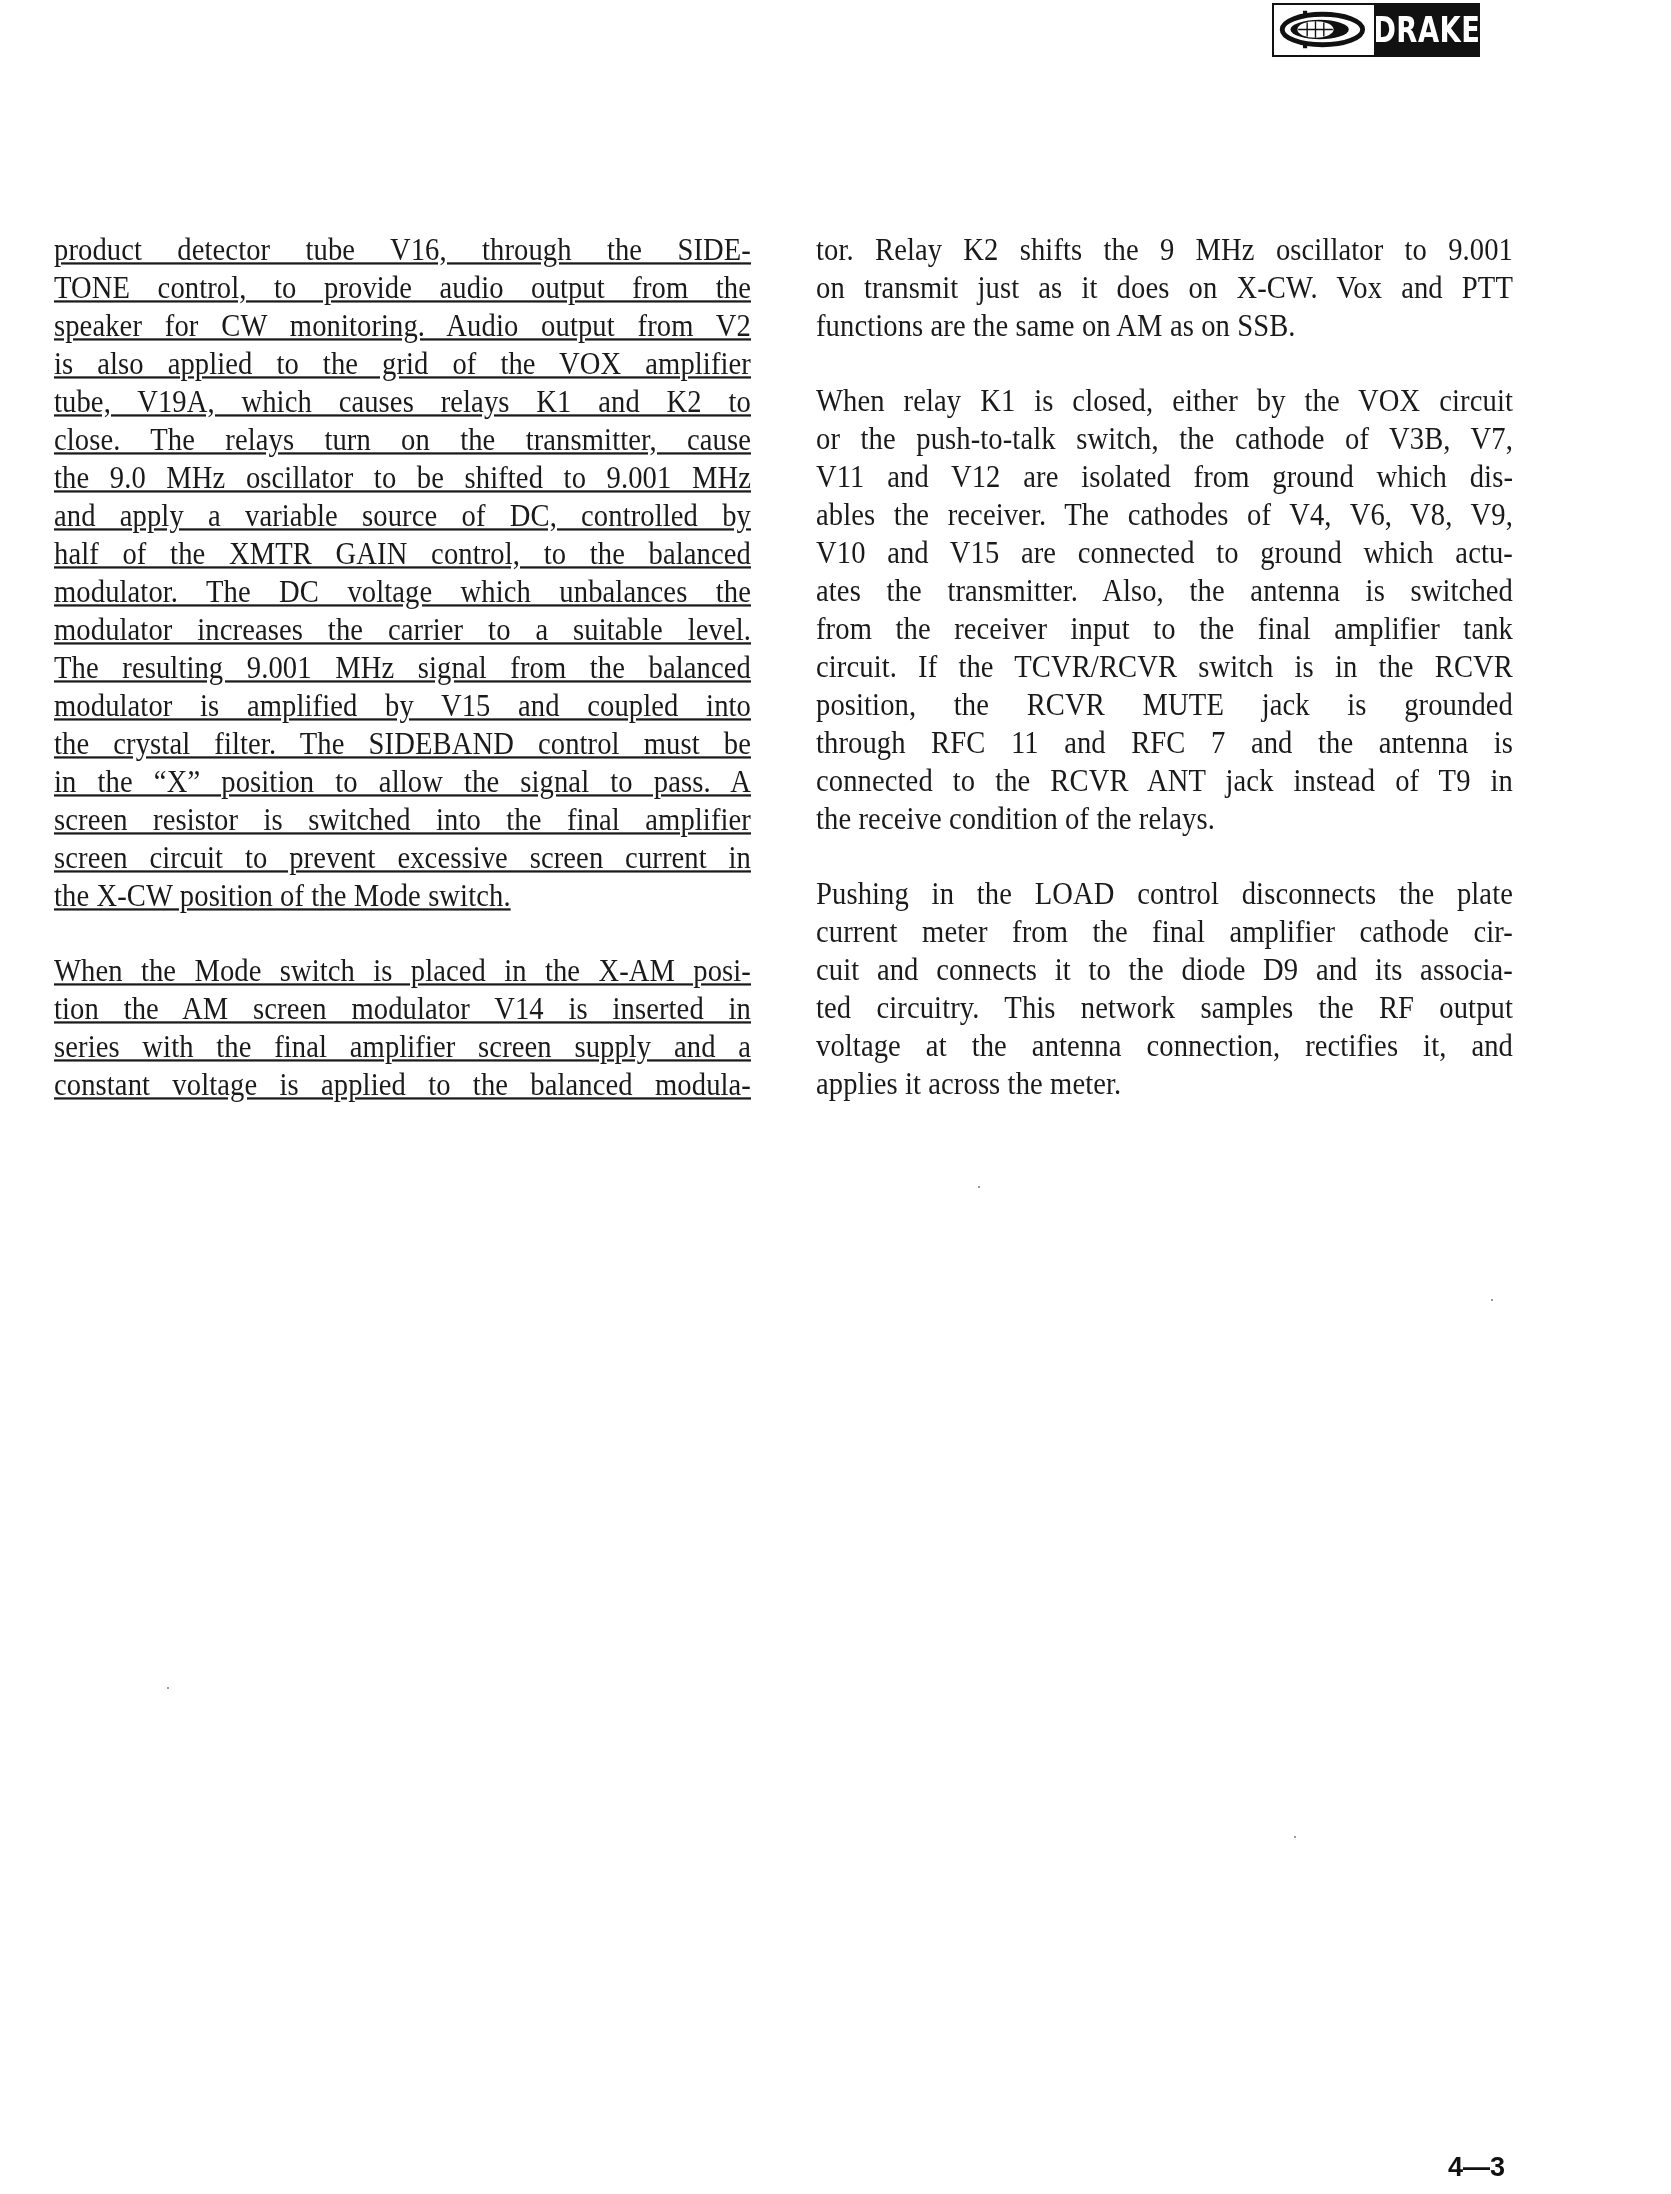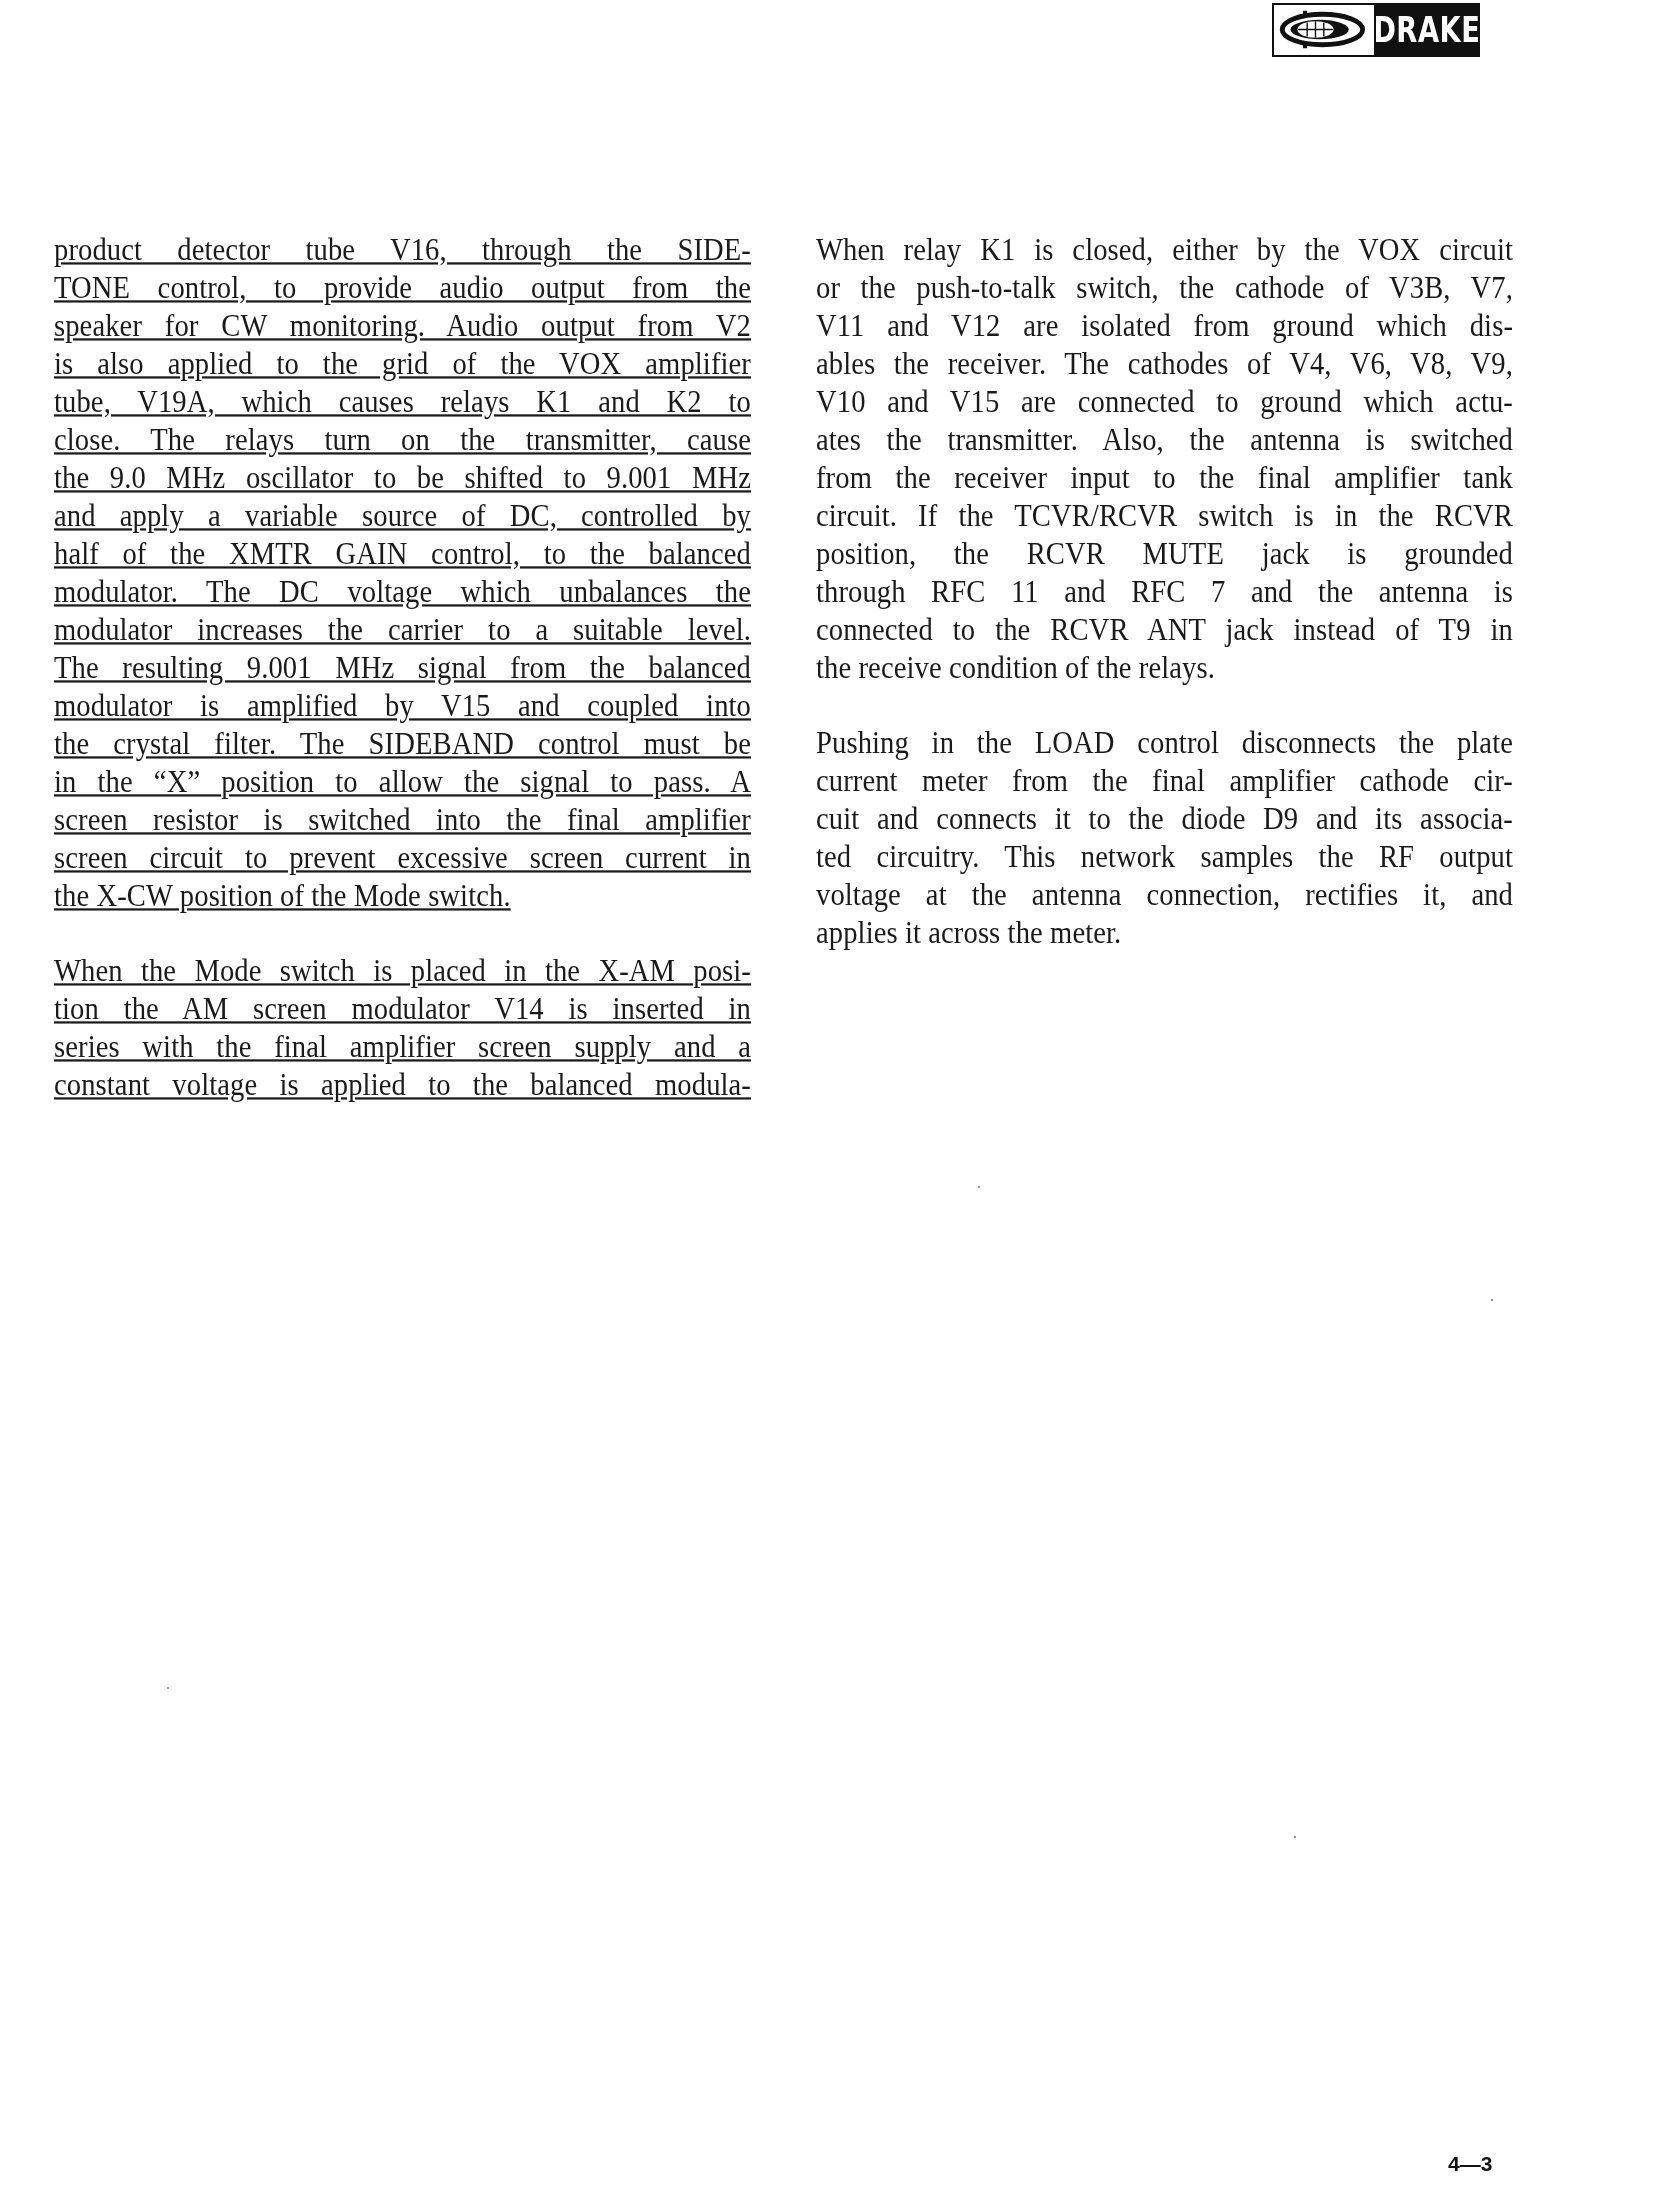--- a/index.html
+++ b/index.html
@@ -95,21 +95,21 @@
       background: #777;
       border-radius: 50%;
     }
 
     .page-number {
       position: absolute;
       left: 1448px;
       top: 2152px;
       font-family: "Liberation Sans", "DejaVu Sans", sans-serif;
       font-weight: bold;
-      font-size: 21px;
+      font-size: 27px;
       color: #111;
       text-align: center;
     }
   </style>
 </head>
 <body>
 
 <div class="logo">
   <div class="logo-emblem">
     <svg width="91" height="43" viewBox="0 0 130 62">
@@ -153,20 +153,25 @@
   <div class="paragraph">
     <span class="line">When the Mode switch is placed in the X-AM posi-</span>
     <span class="line">tion the AM screen modulator V14 is inserted in</span>
     <span class="line">series with the final amplifier screen supply and a</span>
     <span class="line">constant voltage is applied to the balanced modula-</span>
   </div>
 </div>
 
 <div class="column col-right">
   <div class="paragraph">
+    <span class="line">tor. Relay K2 shifts the 9 MHz oscillator to 9.001</span>
+    <span class="line">on transmit just as it does on X-CW. Vox and PTT</span>
+    <span class="line last">functions are the same on AM as on SSB.</span>
+  </div>
+  <div class="paragraph">
     <span class="line">When relay K1 is closed, either by the VOX circuit</span>
     <span class="line">or the push-to-talk switch, the cathode of V3B, V7,</span>
     <span class="line">V11 and V12 are isolated from ground which dis-</span>
     <span class="line">ables the receiver. The cathodes of V4, V6, V8, V9,</span>
     <span class="line">V10 and V15 are connected to ground which actu-</span>
     <span class="line">ates the transmitter. Also, the antenna is switched</span>
     <span class="line">from the receiver input to the final amplifier tank</span>
     <span class="line">circuit. If the TCVR/RCVR switch is in the RCVR</span>
     <span class="line">position, the RCVR MUTE jack is grounded</span>
     <span class="line">through RFC 11 and RFC 7 and the antenna is</span>

